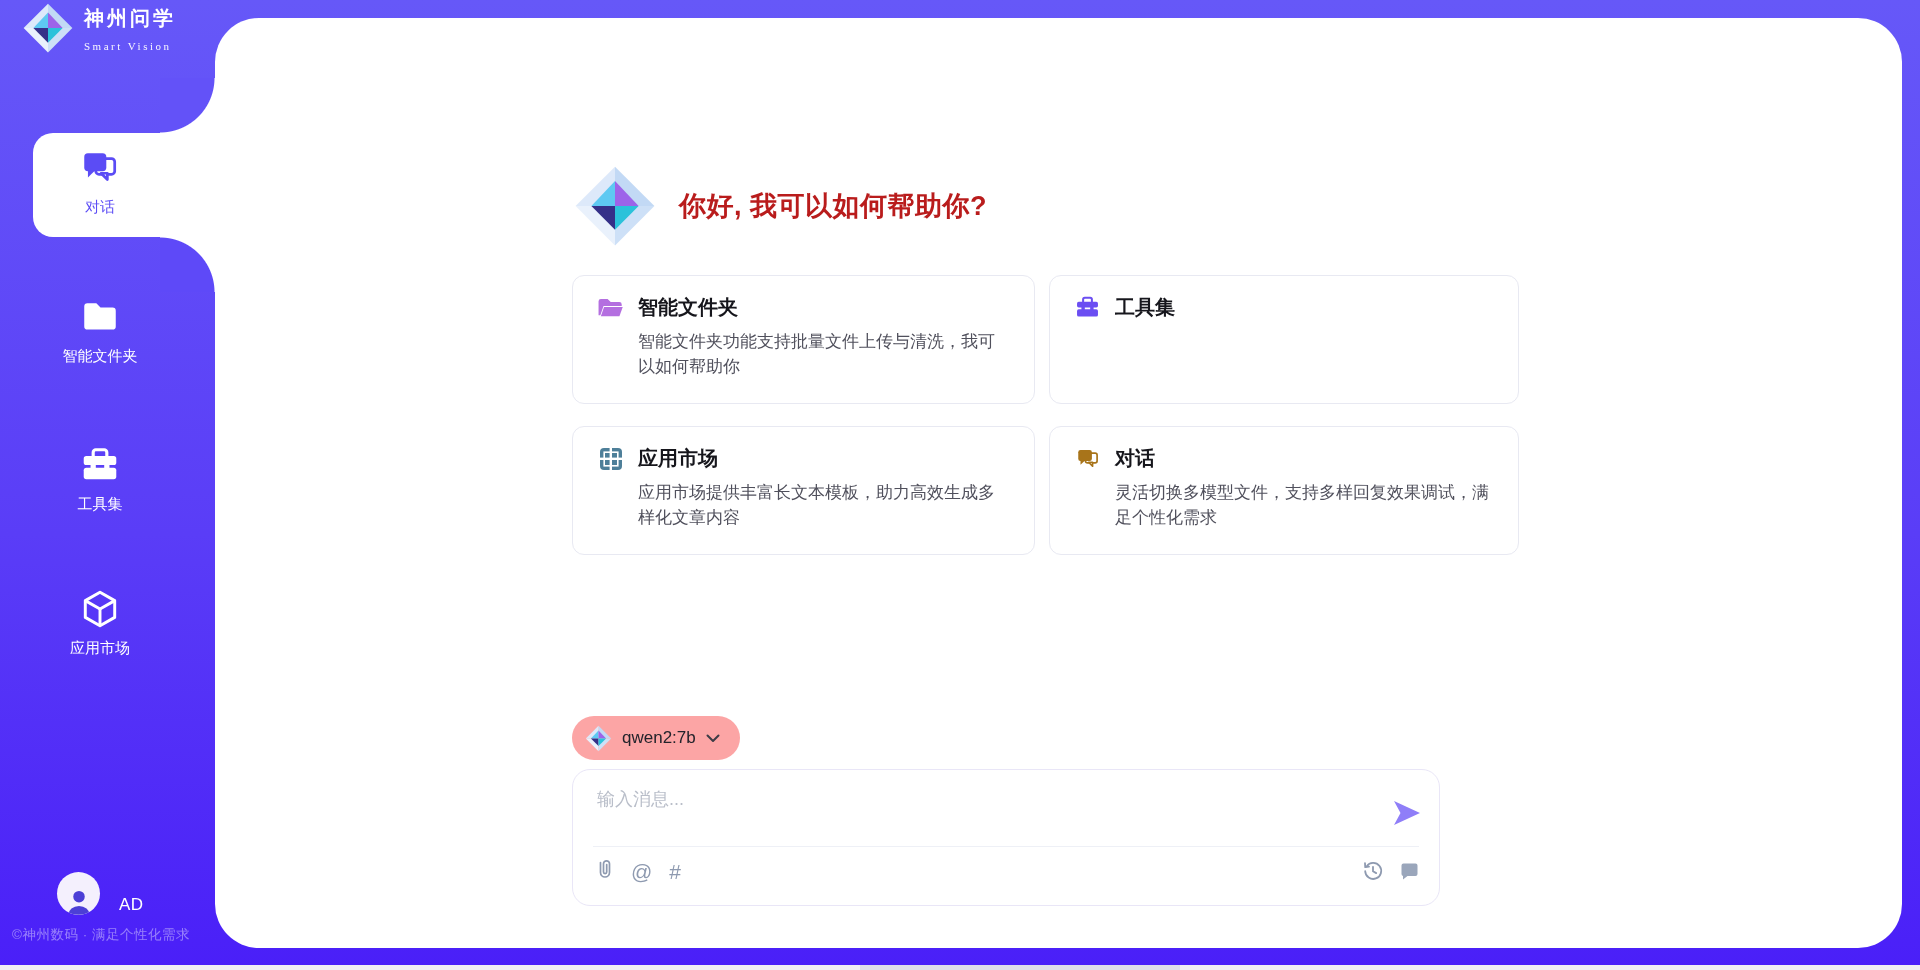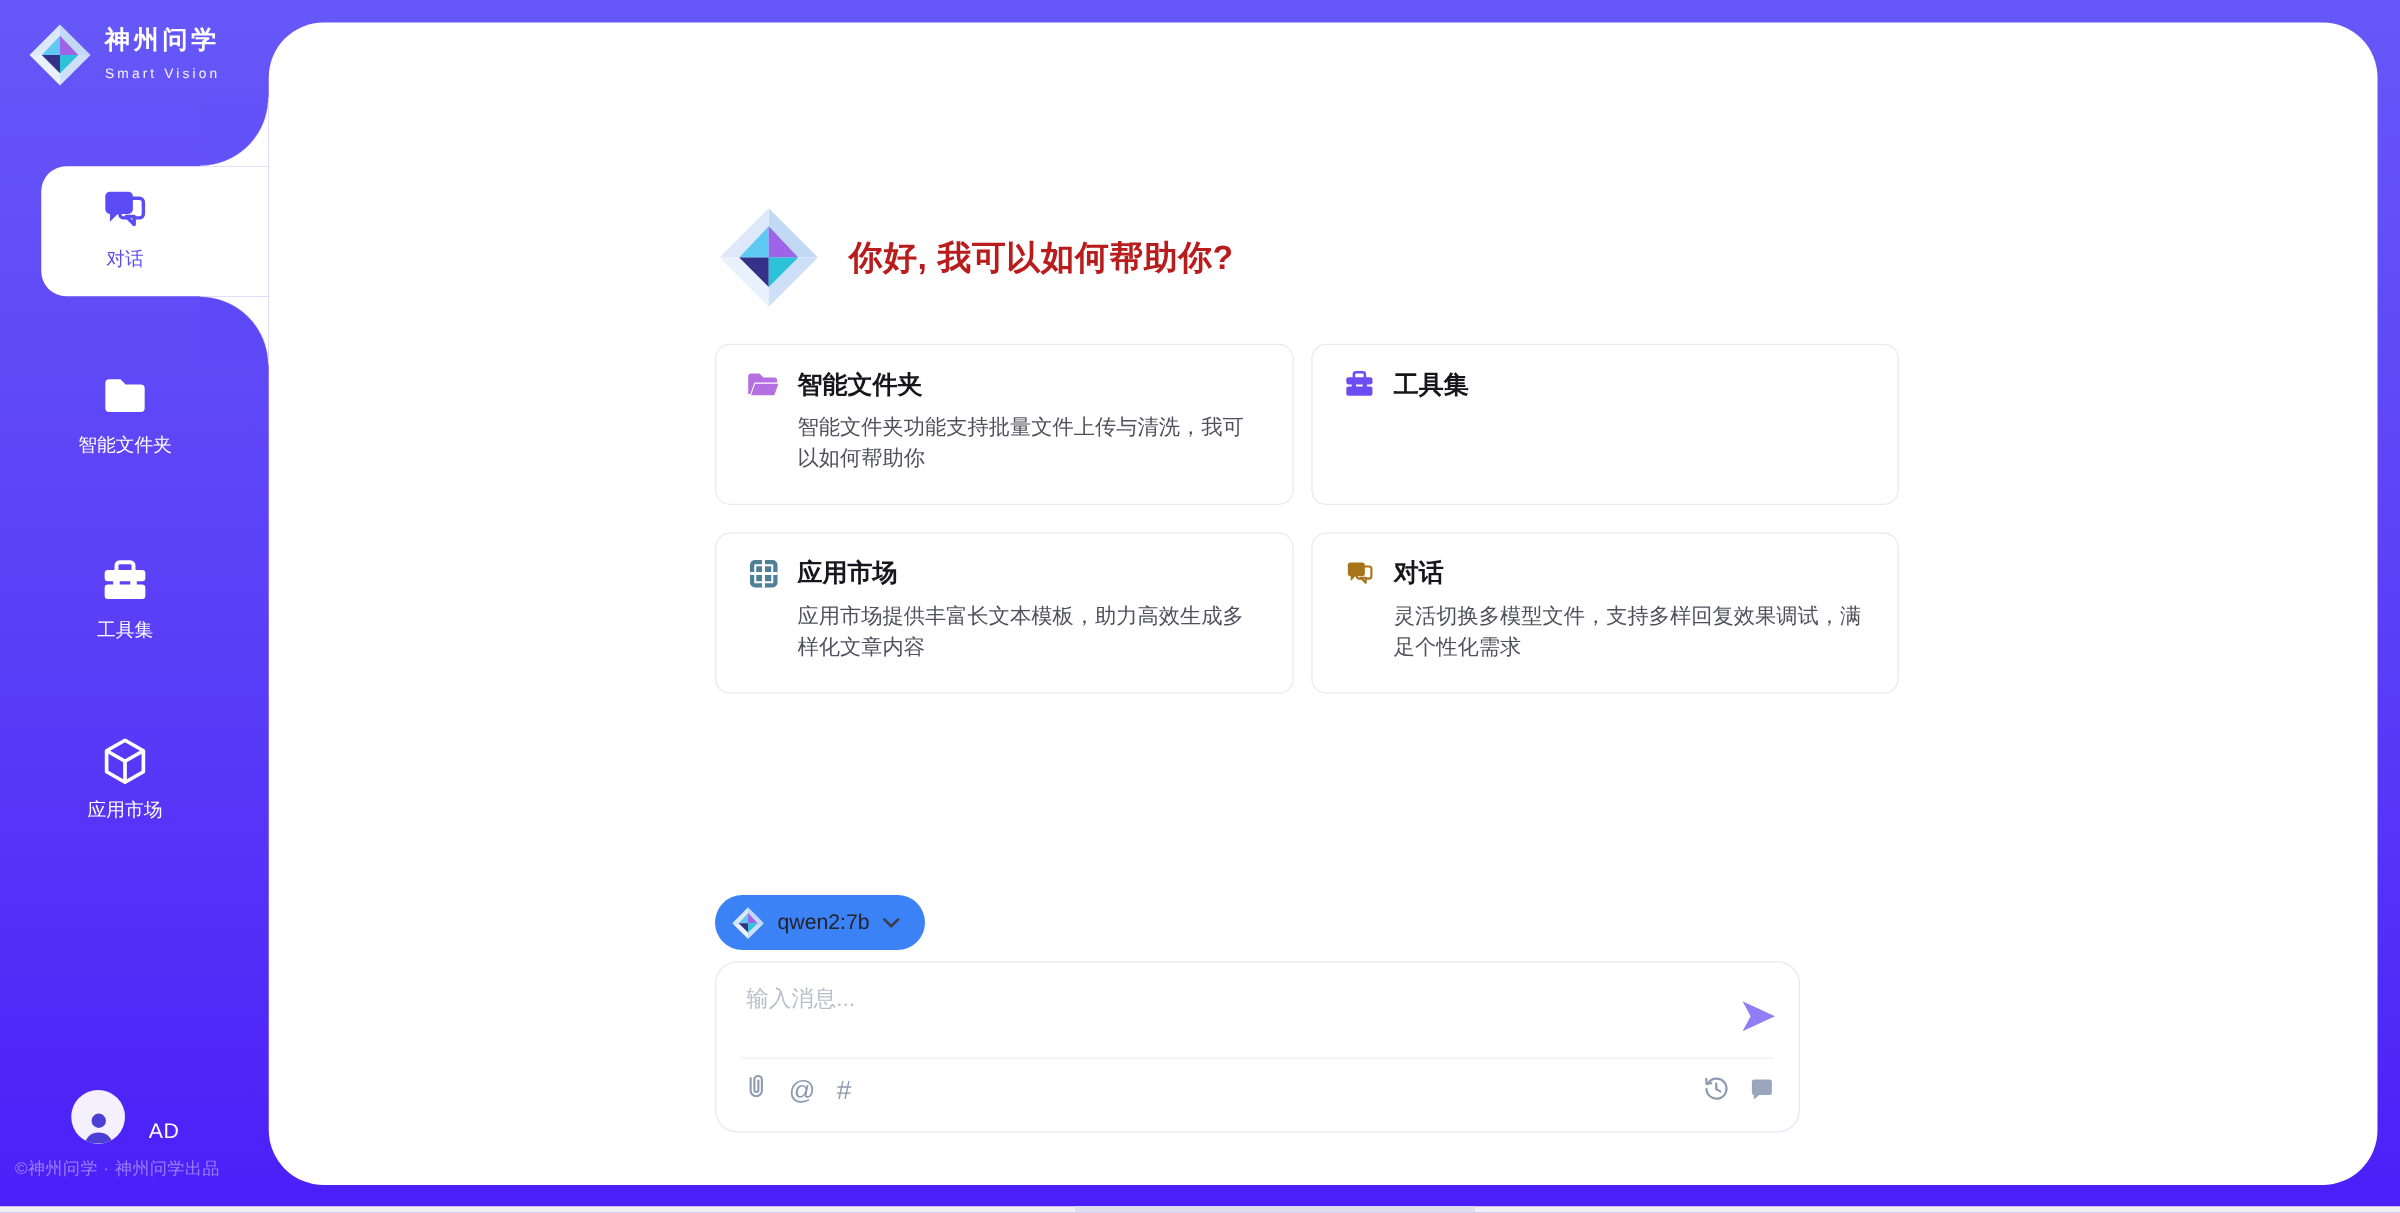--- a/index.html
+++ b/index.html
@@ -6,21 +6,21 @@
   html,body { width:1920px; height:970px; }
   body { font-family:"Liberation Sans","DejaVu Sans",sans-serif; }
   .page { position:relative; width:1920px; height:970px; overflow:hidden;
           background:linear-gradient(180deg,#6658f8 0%,#5a3df7 55%,#4a1ff8 100%); }
 
   
   .panel { position:absolute; left:215px; top:18px; width:1687px; height:930px;
            background:#ffffff; border-radius:44px; }
 
   
-  .brand { position:absolute; left:22px; top:18px; display:flex; gap:10px; }
+  .brand { position:absolute; left:22px; top:2px; display:flex; align-items:center; gap:10px;font-family:Liberation Serif, serif; }
   .brand-text { color:#fff; }
   .brand-title { font-size:20px; font-weight:bold; letter-spacing:3px; }
   .brand-sub { font-size:11px; letter-spacing:2.5px; margin-top:8px; opacity:.95; }
 
   .nav-active-bg { position:absolute; left:33px; top:133px; width:182px; height:104px;
                    background:#fff; border-radius:20px 0 0 20px; }
   .ear { position:absolute; left:160px; width:55px; height:55px; }
   .ear-top { top:78px;  background:radial-gradient(circle 55px at 0 0,    #6352f8 54px,#ffffff 55px); }
   .ear-bottom { top:237px; background:radial-gradient(circle 55px at 0 100%,#5e49f8 54px,#ffffff 55px); }
 
@@ -45,21 +45,21 @@
            grid-template-columns:463px 470px; column-gap:14px; row-gap:22px; }
   .card { height:129px; background:#fff; border:1px solid #e8e9f2; border-radius:12px;
           padding:18px 24px 0 24px; cursor:pointer; }
   .card-head { display:flex; align-items:center; gap:14px; }
   .card-head .ico { width:27px; height:27px; display:flex; align-items:center; justify-content:center; }
   .card-title { font-size:20px; font-weight:bold; color:#16161c; }
   .card-desc { margin:9px 0 0 41px; font-size:17px; color:#50505c; line-height:1.45; max-width:382px; }
 
   
   .pill { position:absolute; left:357px; top:698px; height:44px; border-radius:22px;
-          background:#3b82f6; display:inline-flex; align-items:center; gap:10px;
+          background:#fca5a5; display:inline-flex; align-items:center; gap:10px;
           padding:0 20px 0 13px; cursor:pointer; }
   .pill-label { font-size:17px; color:#23232b; }
 
   
   .composer { position:absolute; left:357px; top:751px; width:868px; height:137px;
               background:#fff; border:1.5px solid #e9e6f7; border-radius:18px; }
   .composer textarea { position:absolute; left:24px; top:17px; width:810px; height:52px;
               border:none; outline:none; resize:none; font-size:18px; color:#30303a;
               font-family:"Liberation Sans","DejaVu Sans",sans-serif; background:transparent; }
   .composer textarea::placeholder { color:#b9bec9; }
@@ -281,19 +281,19 @@
   <div class="user-row">
     <span class="avatar-circle">
       <svg width="30" height="28" viewBox="0 0 24 22" fill="#4c3fd6">
         <circle cx="12" cy="7.5" r="4.6"></circle>
         <path d="M3.5 22 a8.5 7 0 0 1 17 0 Z"></path>
       </svg>
     </span>
     <span class="user-name">AD</span>
   </div>
 
-  <div class="side-footer">©神州问学 · 神州问学出品</div>
+  <div class="side-footer">©神州数码 · 满足个性化需求</div>
 
   <div class="bottom-strip">
     <div class="bottom-thumb"></div>
   </div>
 
 </div>
 
 </body></html>

